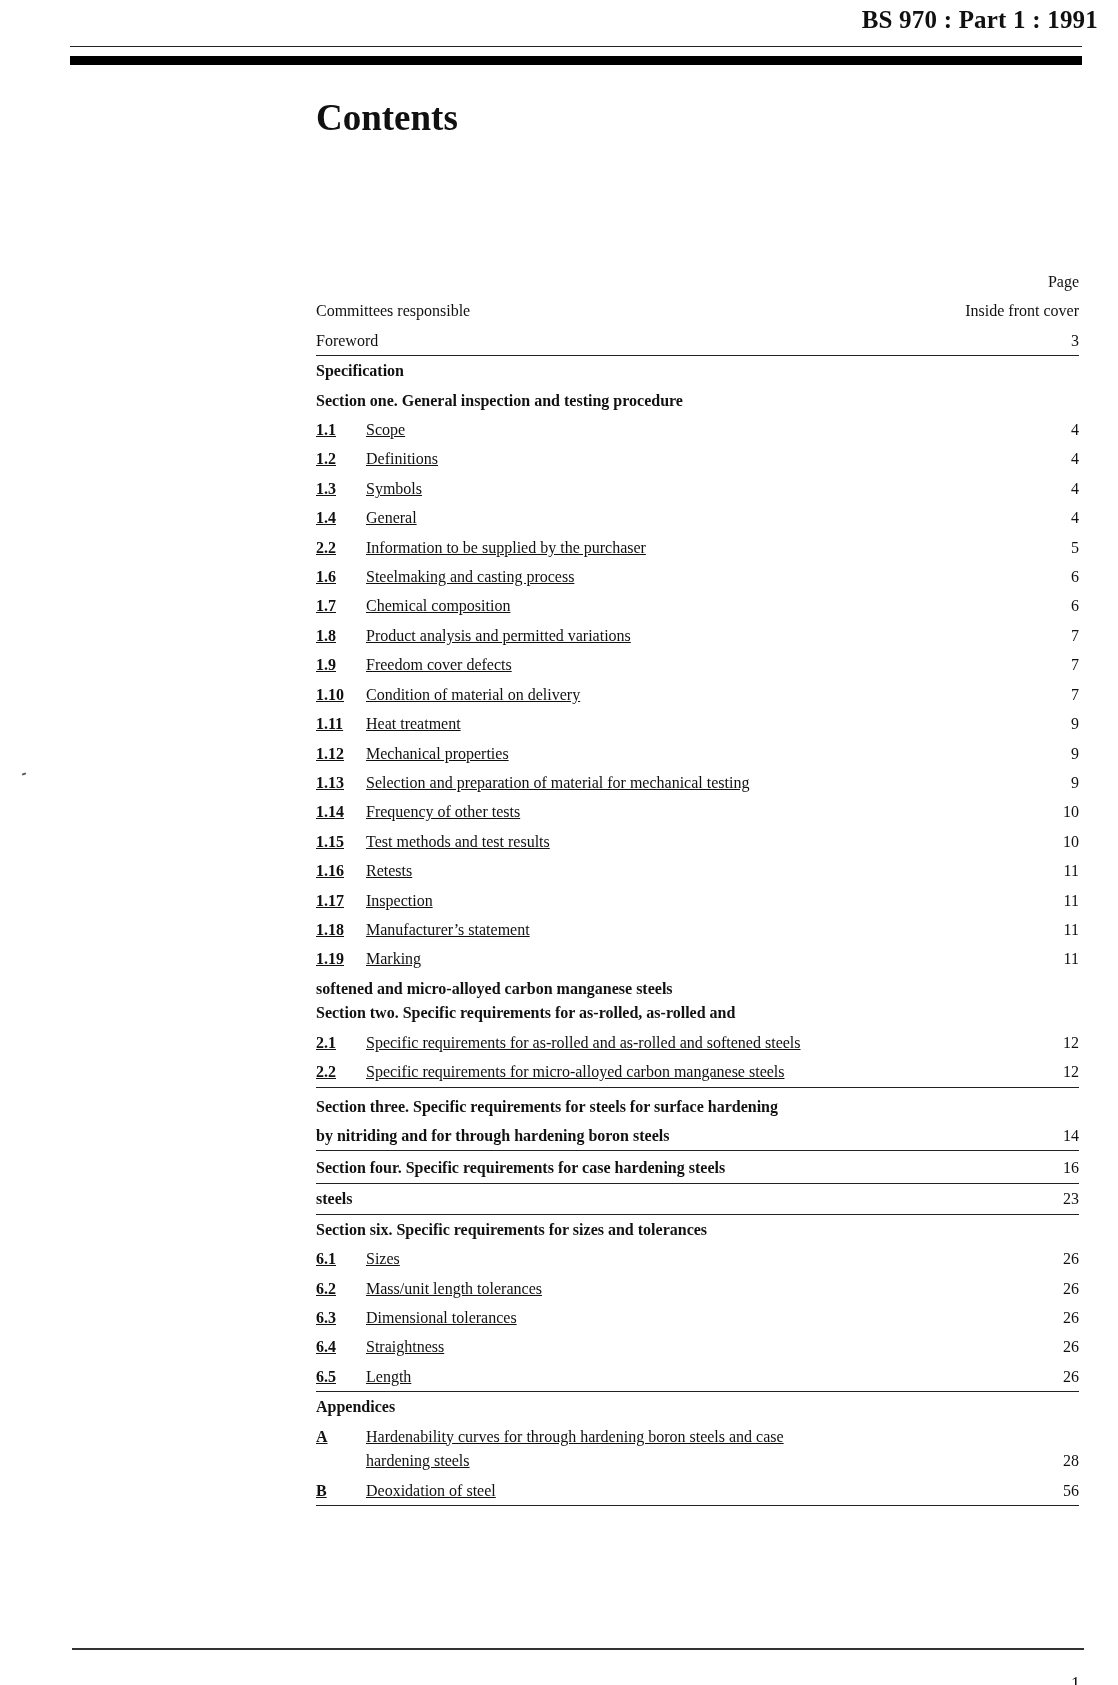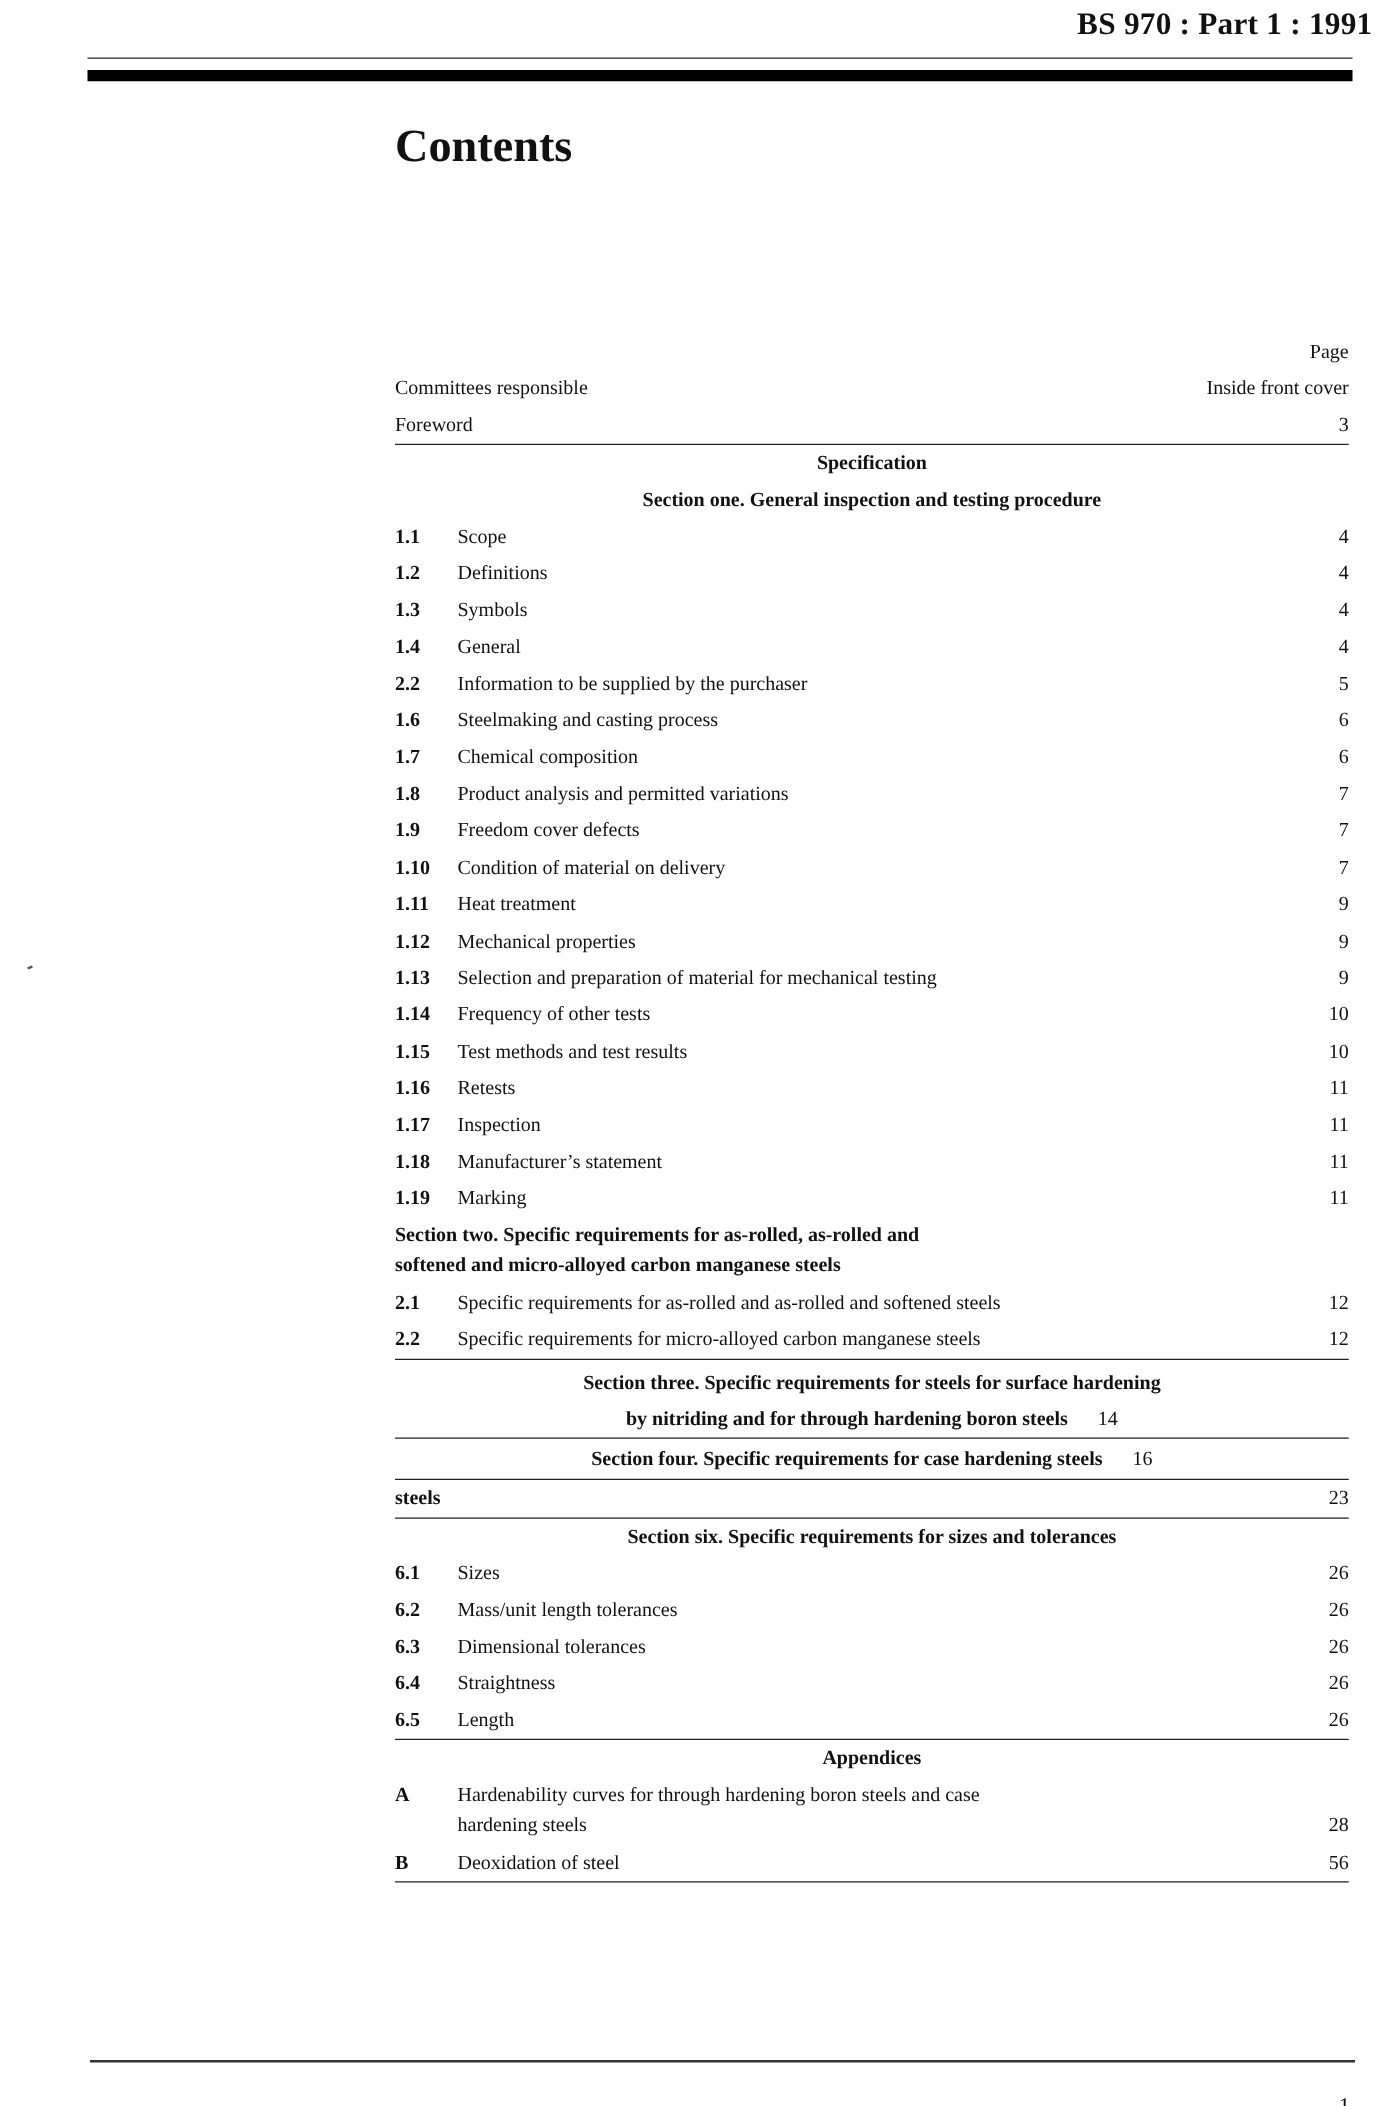--- a/index.html
+++ b/index.html
@@ -15,24 +15,24 @@
   .rule-thick { position: absolute; left: 70px; right: 36px; top: 56px; height: 9px; background: #000; }
   .page-heading {
     position: absolute; left: 316px; top: 96px;
     font-size: 37px; font-weight: bold; margin: 0;
   }
   .toc {
     position: absolute; left: 316px; width: 763px; top: 267px;
     font-size: 16px; line-height: 29.4px;
   }
   .row { display: flex; justify-content: space-between; align-items: flex-end; }
-  .row .txt { display: flex; }
+  .row .txt { display: flex; text-decoration: underline; }
   .num { font-weight: bold; width: 50px; flex: none; }
   .pg { flex: none; text-align: right; min-width: 40px; }
-  .bold { font-weight: bold; justify-content: center; }
+  .bold { font-weight: bold; }
   .sep { border-bottom: 1.5px solid #222; }
   .page-label-row { justify-content: flex-end; }
   .multi { line-height: 24px; padding: 3px 0; }
   .footer-rule { position: absolute; left: 72px; right: 34px; top: 1648px; height: 2px; background: #333; }
   .footer-pg { position: absolute; right: 38px; top: 1674px; font-size: 18px; }
   .stray { position: absolute; left: 22px; top: 773px; width: 4px; height: 2px; background: #555; transform: rotate(-20deg); }
 </style>
 </head>
 <body>
 
@@ -194,22 +194,22 @@
       <div class="row">
         <span class="txt">
           <span class="num">1.19</span>
           <span>Marking</span>
         </span>
         <span class="pg">11</span>
       </div>
     </div>
 
   <div class="multi bold">
+    <div>softened and micro-alloyed carbon manganese steels</div>
     <div>Section two. Specific requirements for as-rolled, as-rolled and</div>
-    <div>softened and micro-alloyed carbon manganese steels</div>
   </div>
   <div id="section-two-items" class="sep">
       <div class="row">
         <span class="txt">
           <span class="num">2.1</span>
           <span>Specific requirements for as-rolled and as-rolled and softened steels</span>
         </span>
         <span class="pg">12</span>
       </div>
       <div class="row">

